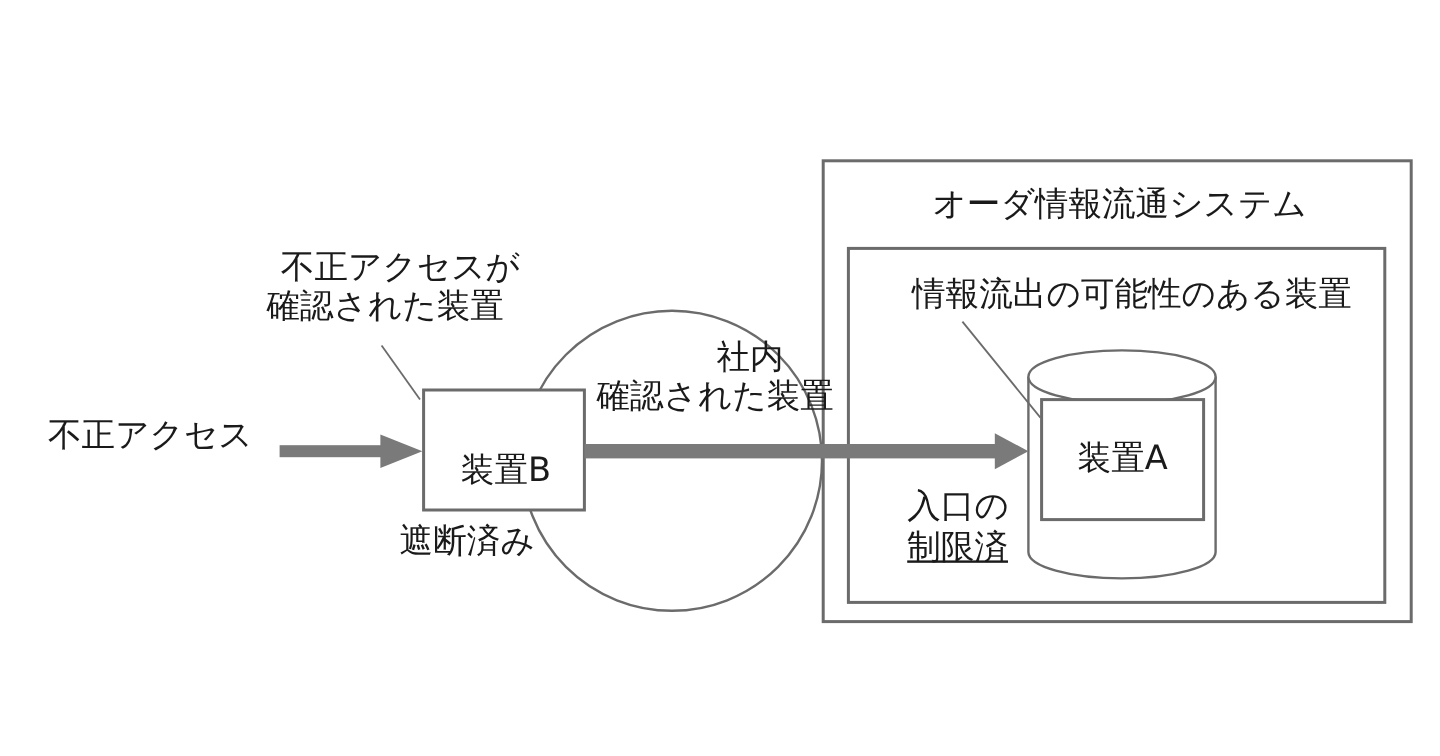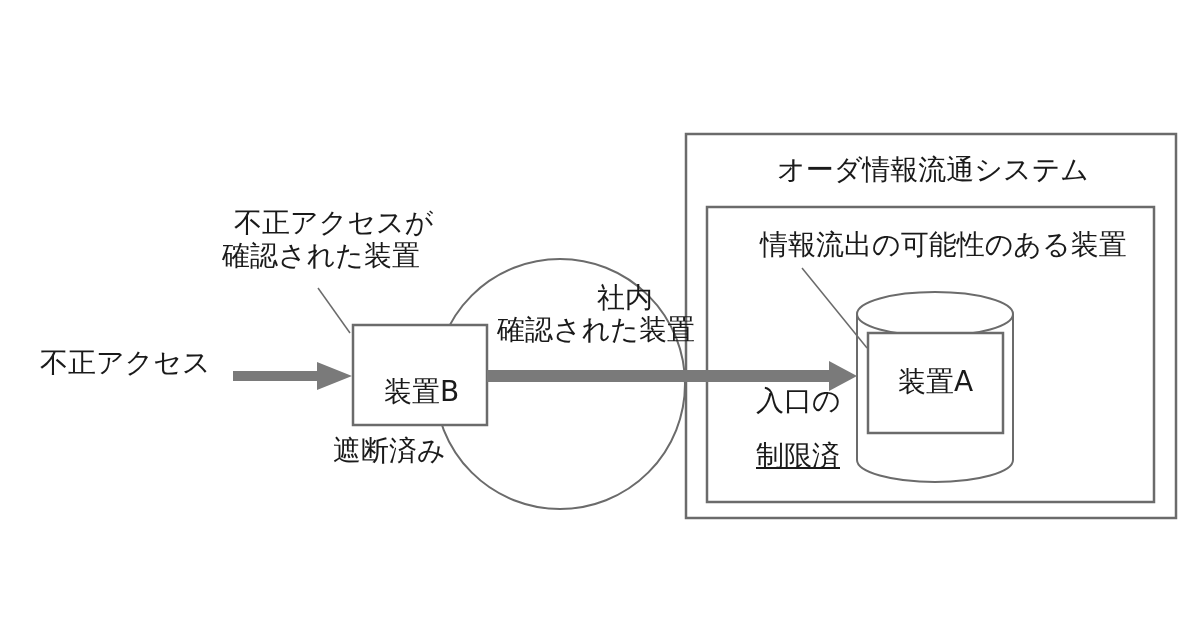--- a/index.html
+++ b/index.html
@@ -56,14 +56,14 @@
 
 <div class="lbl" style="left:553px; top:283px;margin-left:44px;">社内</div>
 <div class="lbl" style="left:497px; top:315px;">確認された装置</div>
 
 <div class="lbl" style="left:777px; top:155px;">オーダ情報流通システム</div>
 
 <div class="lbl" style="left:760px; top:230px;text-align:center;">情報流出の可能性のある装置</div>
 
 <div class="lbl" style="left:898px; top:367px;">装置A</div>
 
-<div class="lbl" style="left:756px; top:386px;">入口の</div>
+<div class="lbl" style="left:756px; top:407px;">入口の</div>
 <div class="lbl" style="left:756px; top:441px;text-decoration:underline;">制限済</div>
 
 </body></html>

